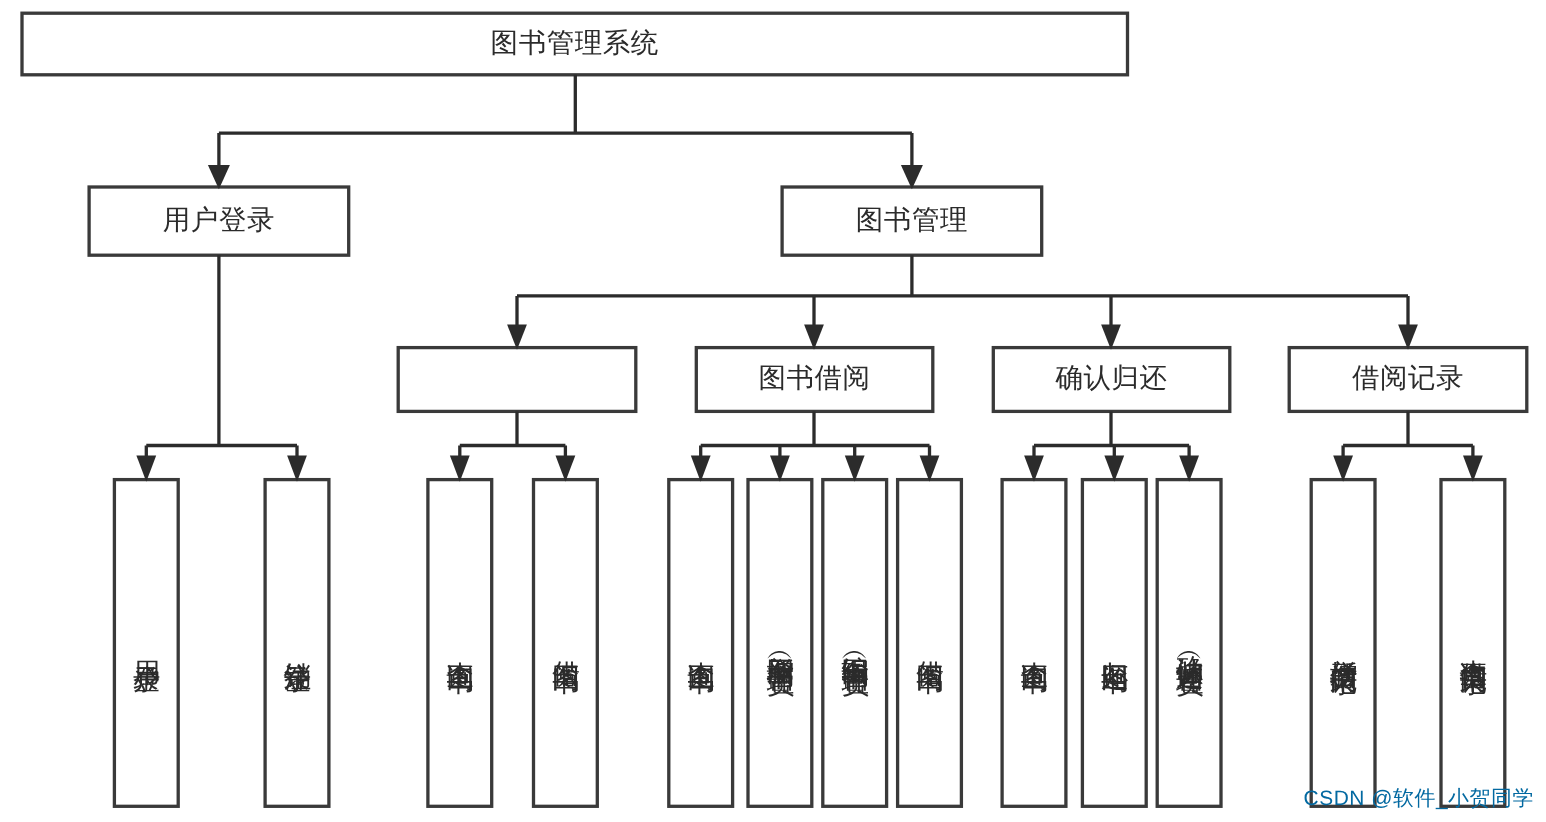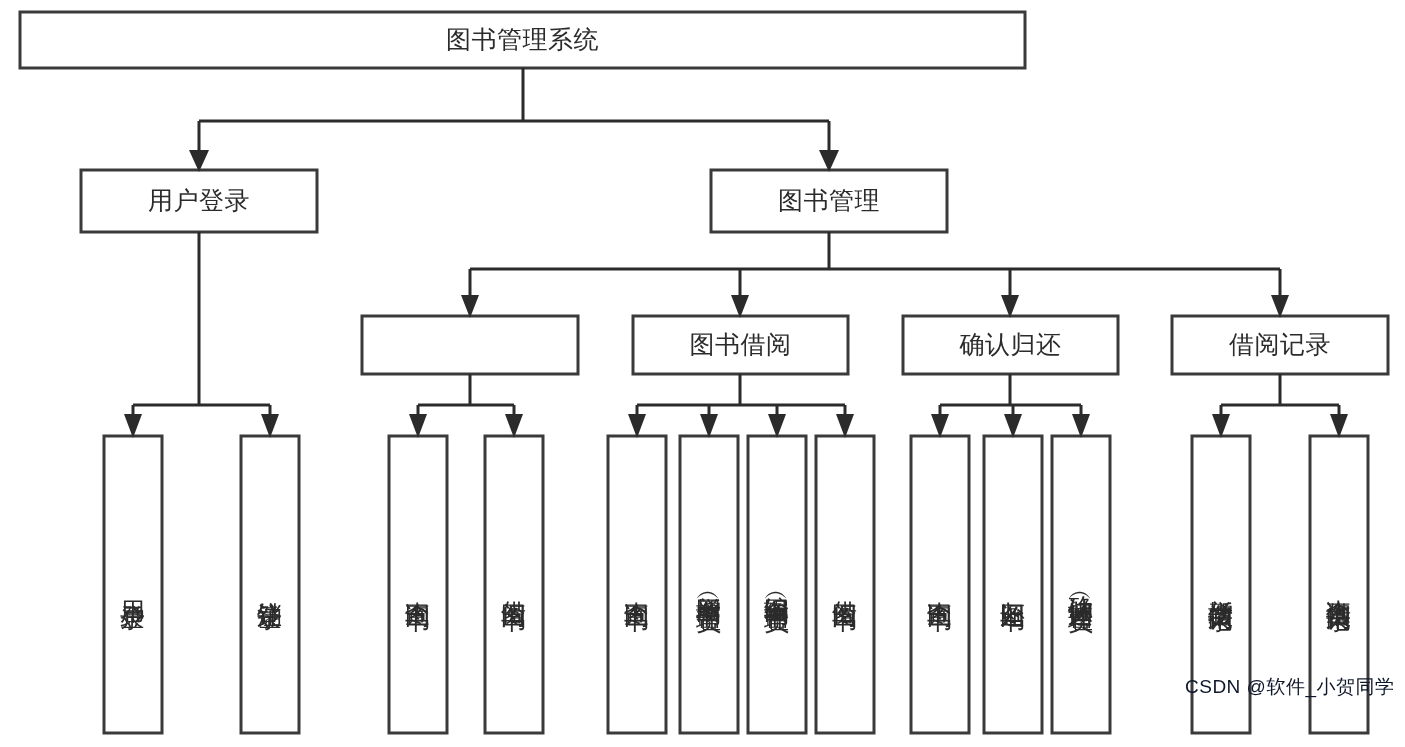--- a/index.html
+++ b/index.html
@@ -65,23 +65,23 @@
     line-height: 1.12;
     writing-mode: vertical-rl;
     text-orientation: upright;
     letter-spacing: 2px;
     white-space: nowrap;
     pointer-events: none;
   }
   .watermark {
     position: absolute;
     left: 1185px;
-    top: 674px;
+    top: 713px;
     font-size: 19px;
-    color: #0f172a;
+    color: #0369a1;
     white-space: nowrap;
     letter-spacing: 0.5px;
   }
 </style>
 </head>
 <body>
 
 <div id="diagram-root">
 
   <svg class="diagram" viewBox="0 0 1405 747">

